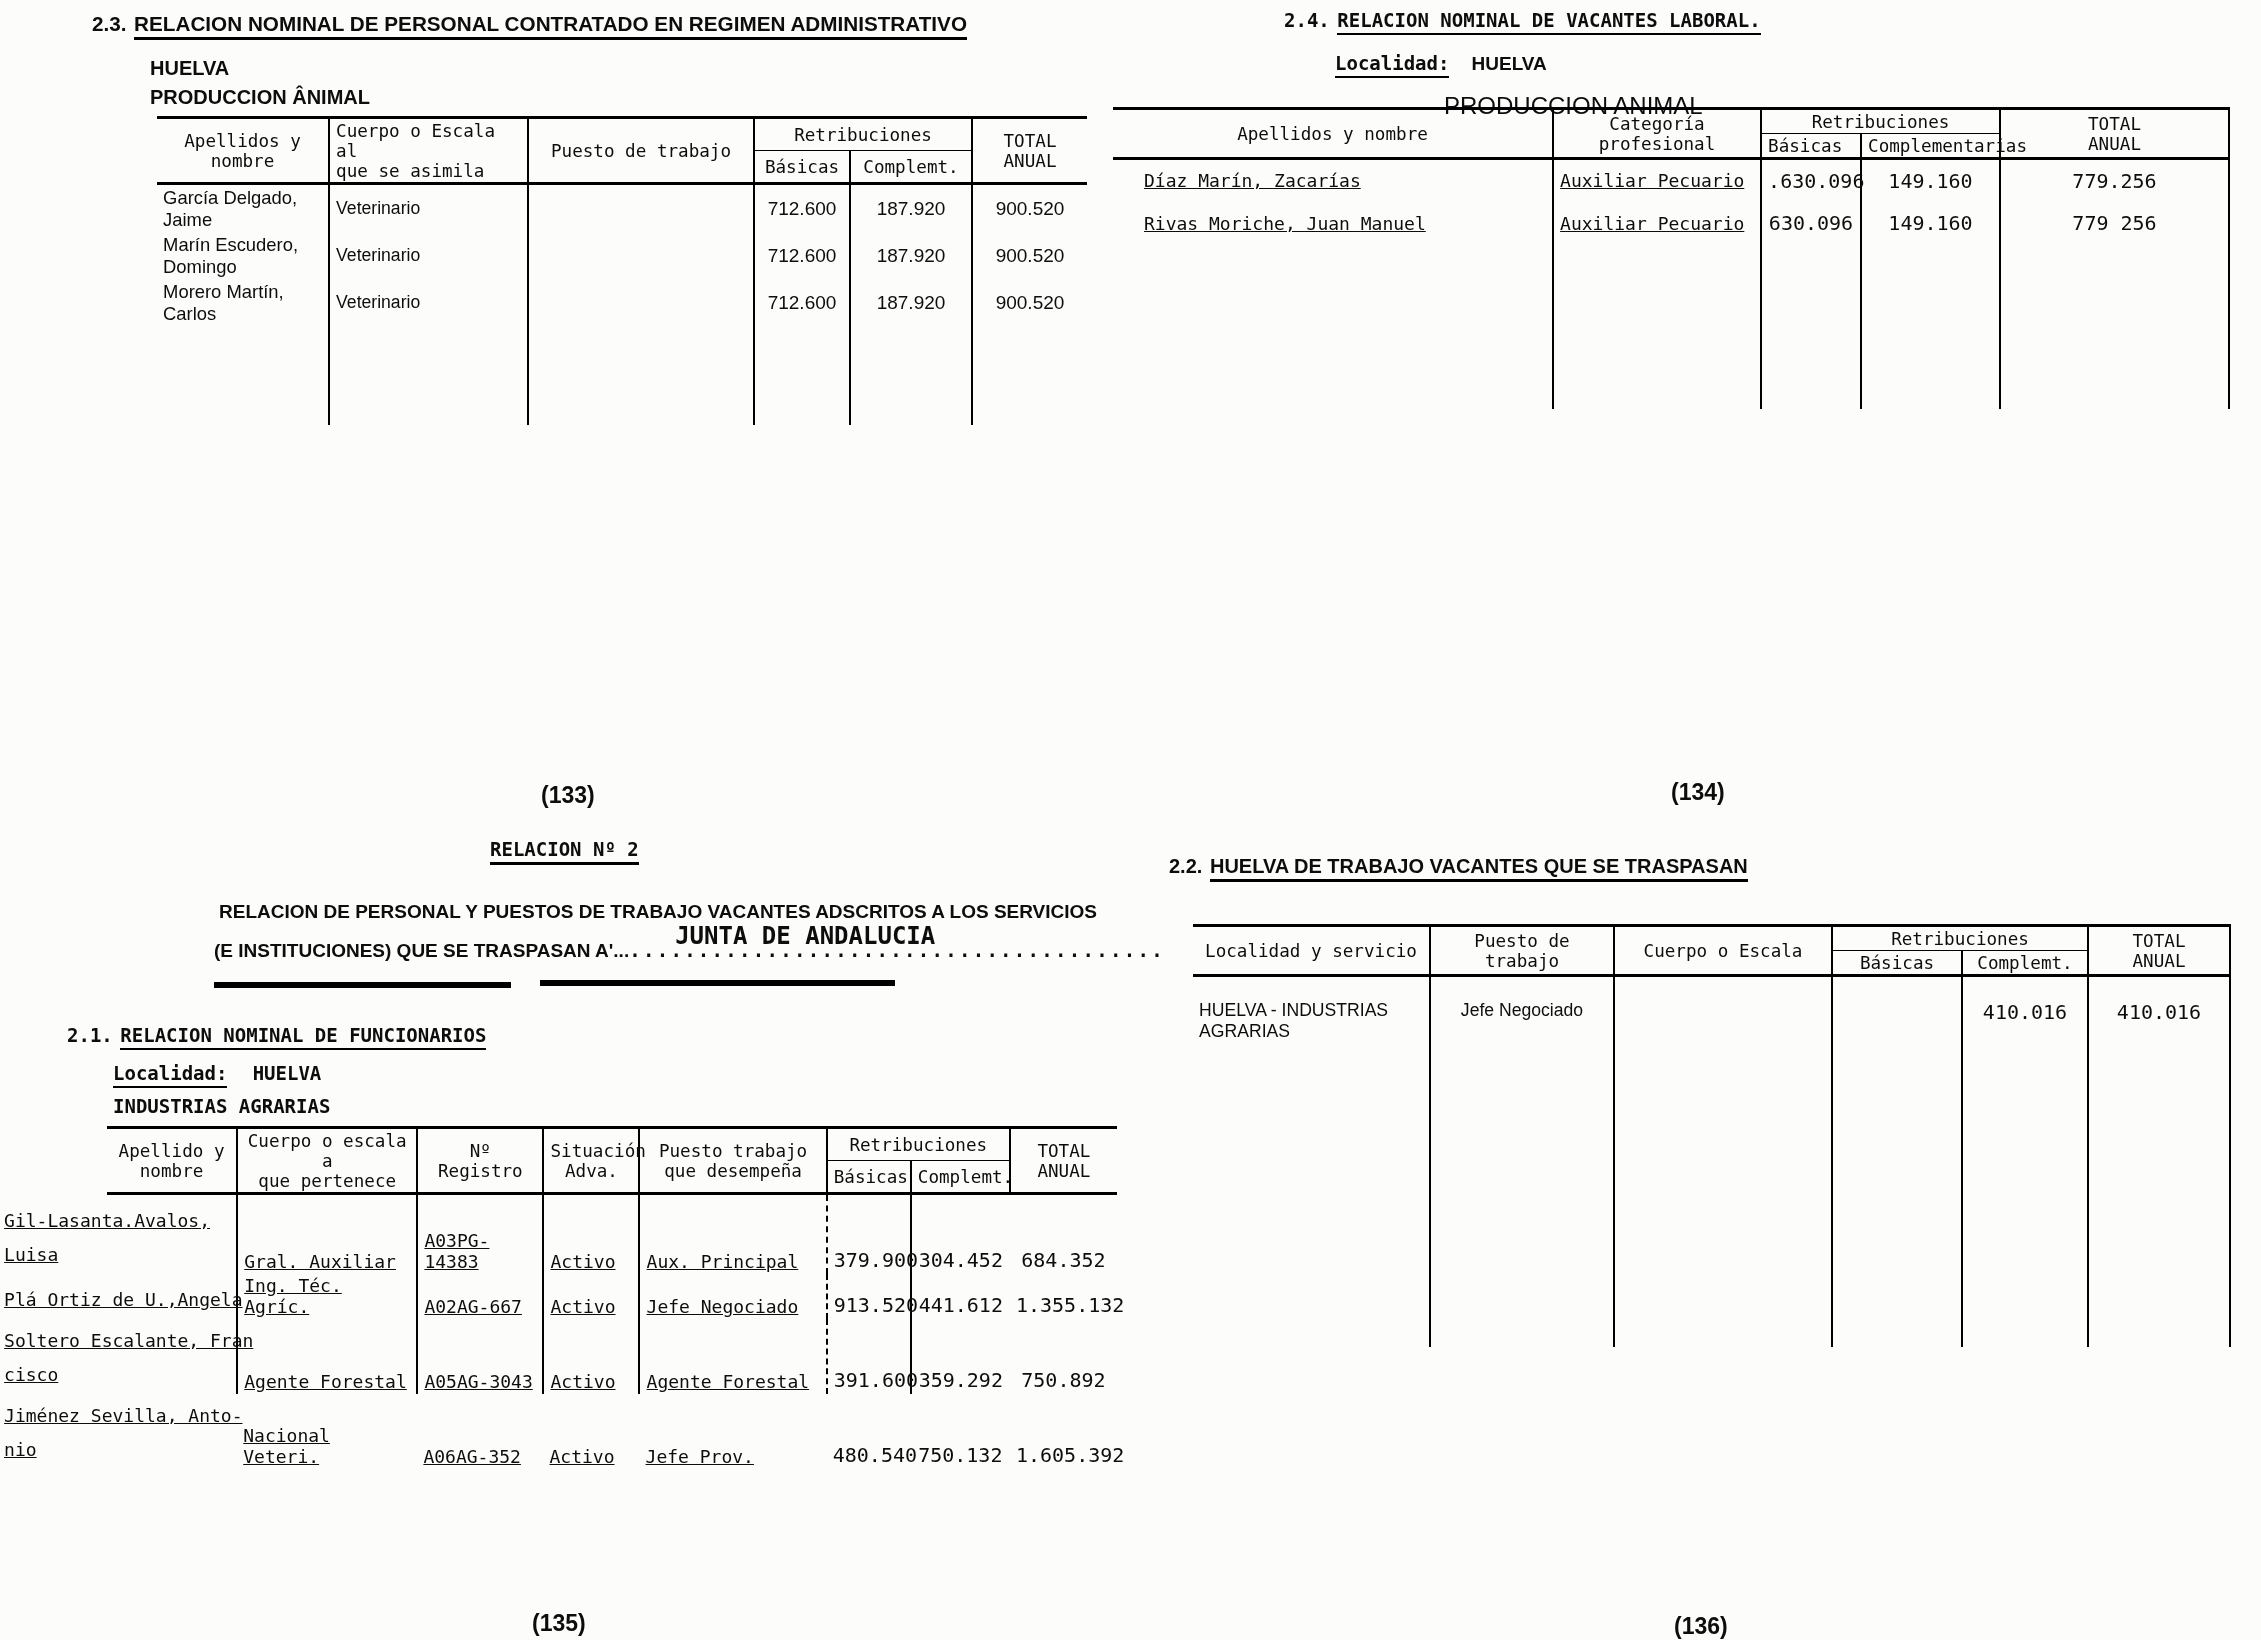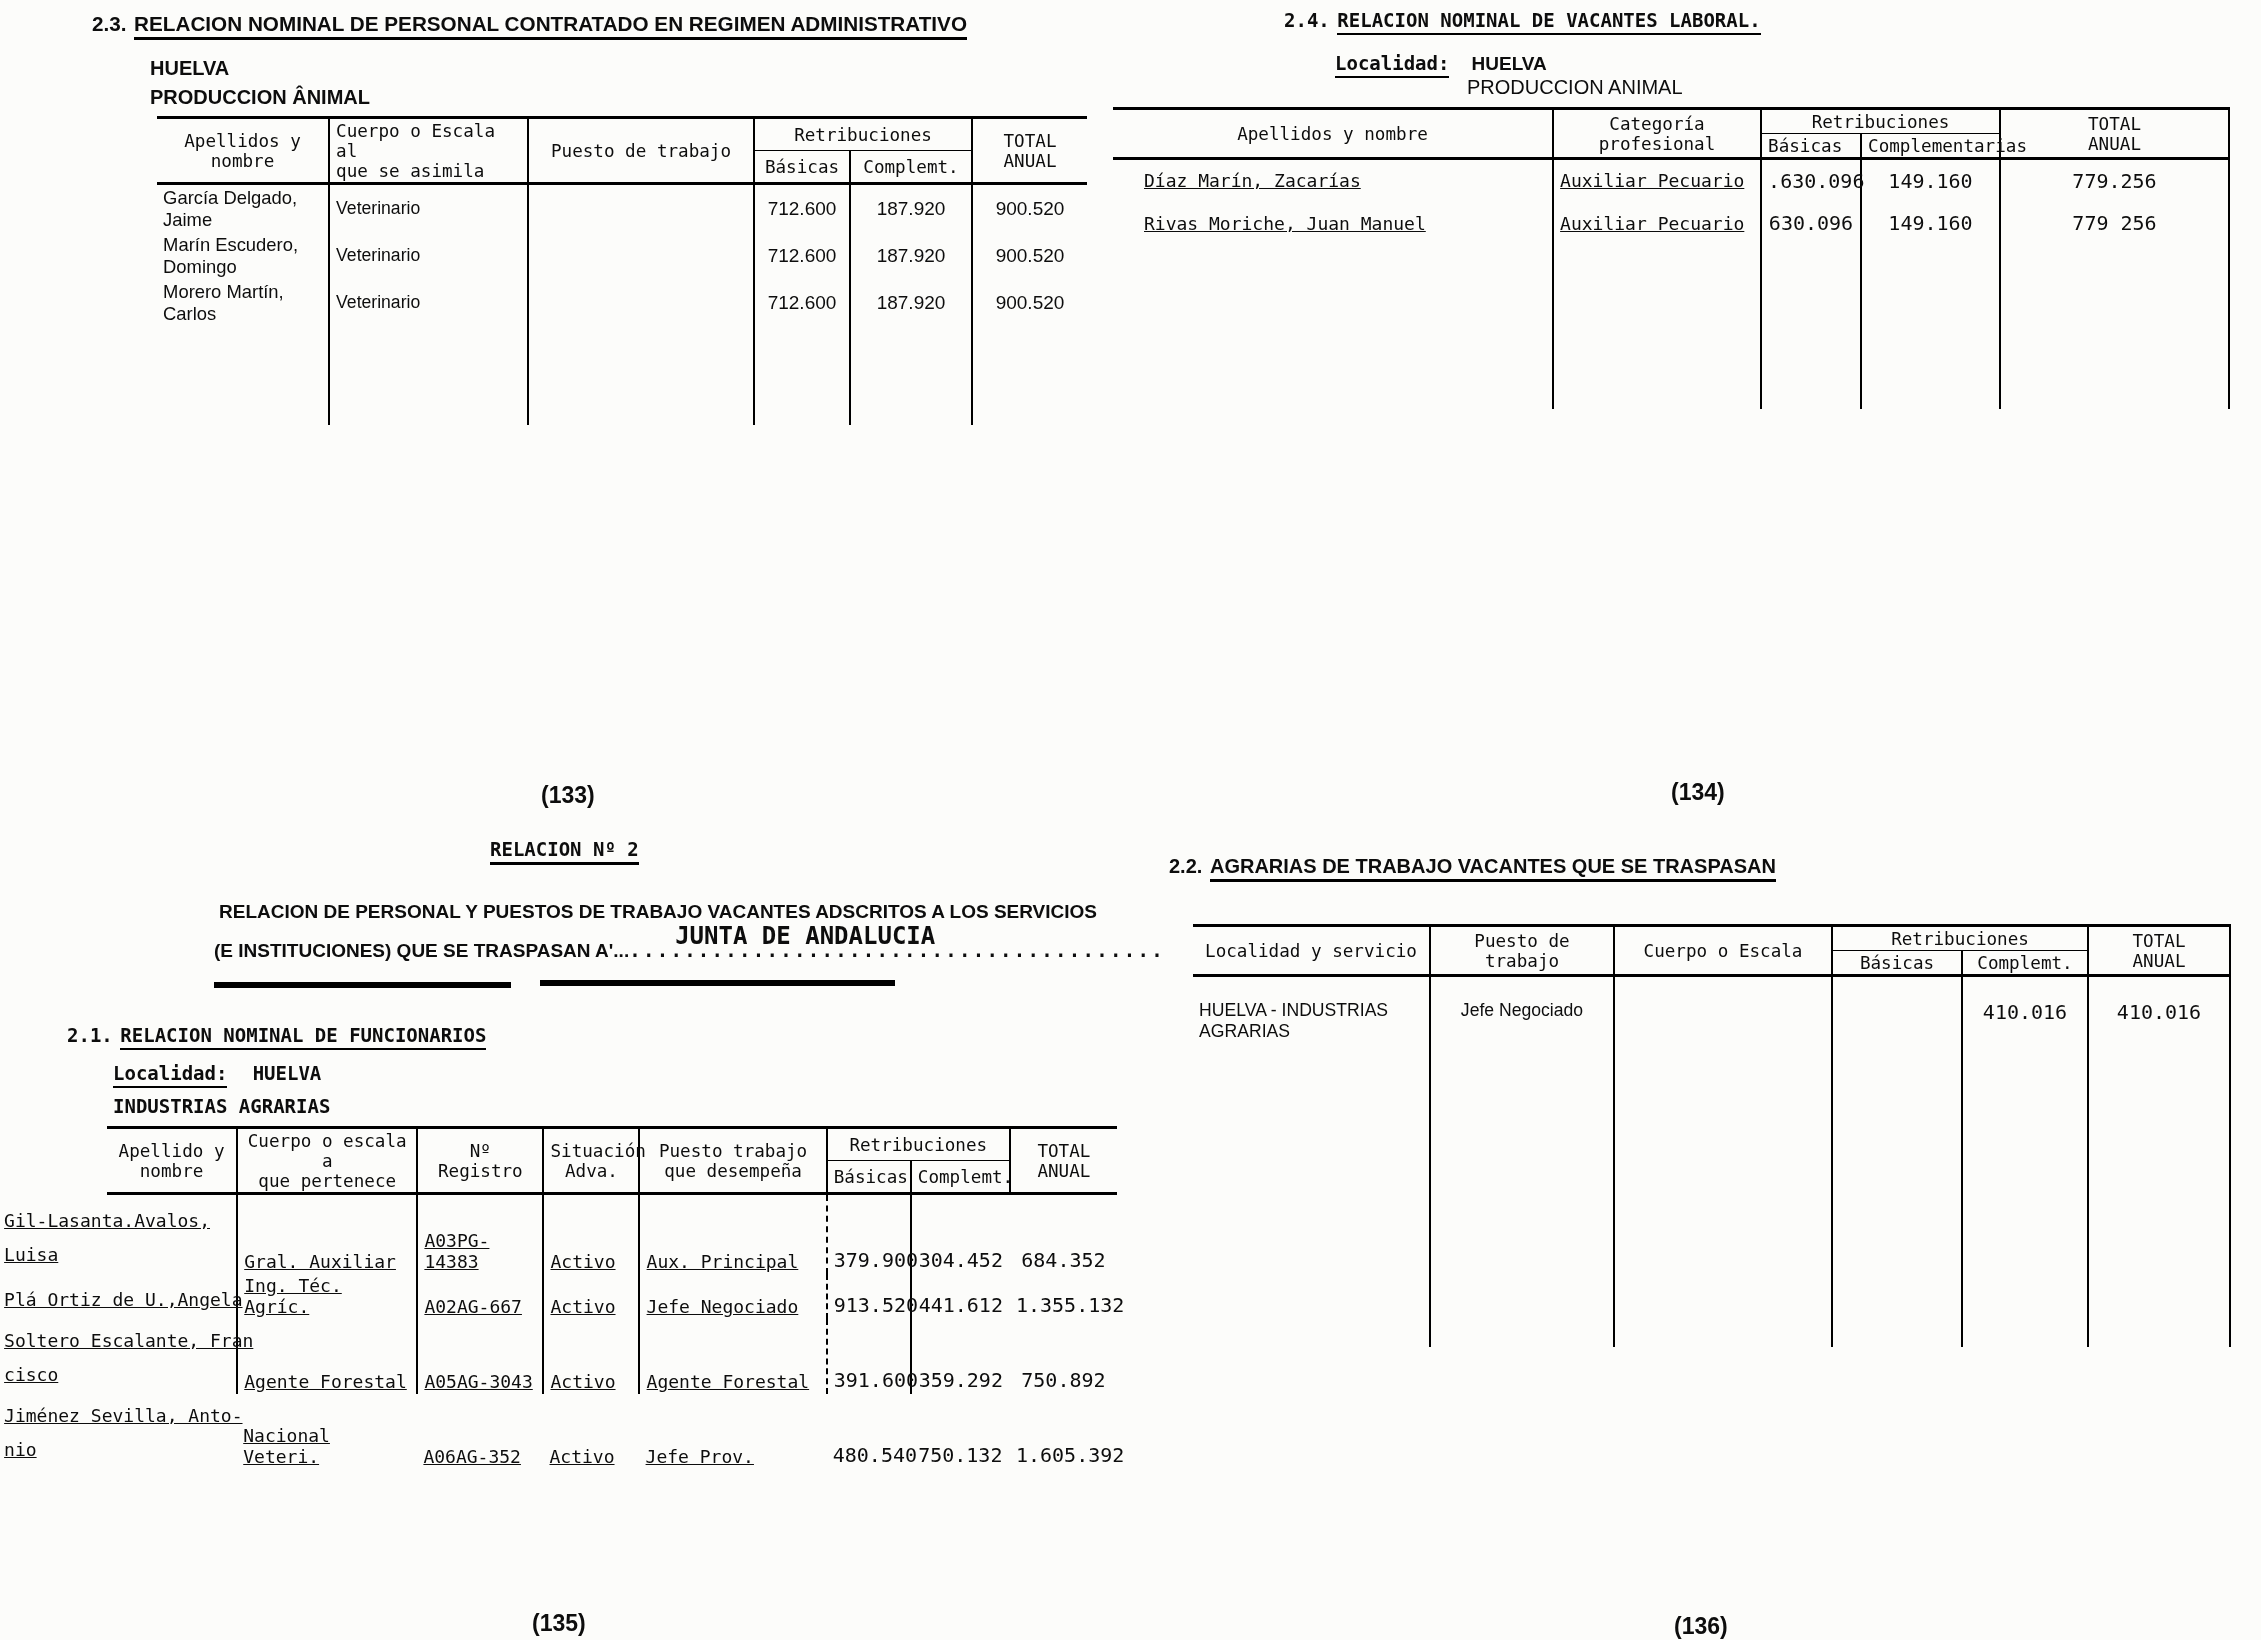--- a/index.html
+++ b/index.html
@@ -117,21 +117,21 @@
 
 <div class="abs pagenum" style="left:541px; top:782px;">(133)</div>
 
 <div class="abs sec-head" style="left:1284px; top:9.2px; font-size:19px; font-weight:bold;">
   <span class="sec-num">2.4.</span><span class="u2">RELACION NOMINAL DE VACANTES LABORAL.</span>
 </div>
 <div class="abs loc-line" style="left:1335px; top:52px;">
   <span class="u2" style="font-weight:bold;">Localidad:</span>
   <span class="stamp" style="font-size:19px; margin-left:10.7px;">HUELVA</span>
 </div>
-<div class="abs stamp" style="left:1444px; top:76px; font-size:20px; font-weight:normal; font-family:'Liberation Sans',sans-serif;margin-left:23px;">PRODUCCION ANIMAL</div>
+<div class="abs stamp" style="left:1444px; top:92px; font-size:24px; font-weight:normal; font-family:'Liberation Sans',sans-serif;">PRODUCCION ANIMAL</div>
 
 <table class="t" style="left:1113px; top:107px; width:1117px;">
   <colgroup>
     <col style="width:440px">
       <col style="width:208px">
       <col style="width:100px">
     <col style="width:139px">
       <col style="width:229px">
   </colgroup>
   <thead>
@@ -273,21 +273,21 @@
       <td class="typed ctr">480.540</td>
       <td class="typed ctr">750.132</td>
       <td class="typed ctr">1.605.392</td>
     </tr>
   </tbody>
 </table>
 
 <div class="abs pagenum" style="left:532px; top:1610px;">(135)</div>
 
 <div class="abs sec-head stamp" style="left:1169px; top:855px; font-size:20px;">
-  <span class="sec-num">2.2.</span><span class="u">AGRARIAS DE TRABAJO VACANTES QUE SE TRASPASAN</span>
+  <span class="sec-num">2.2.</span><span class="u">HUELVA DE TRABAJO VACANTES QUE SE TRASPASAN</span>
 </div>
 
 <table class="t" style="left:1193px; top:924px; width:1037px;">
   <colgroup>
     <col style="width:237px">
       <col style="width:184px">
       <col style="width:218px">
     <col style="width:130px">
       <col style="width:126px">
       <col style="width:142px">

